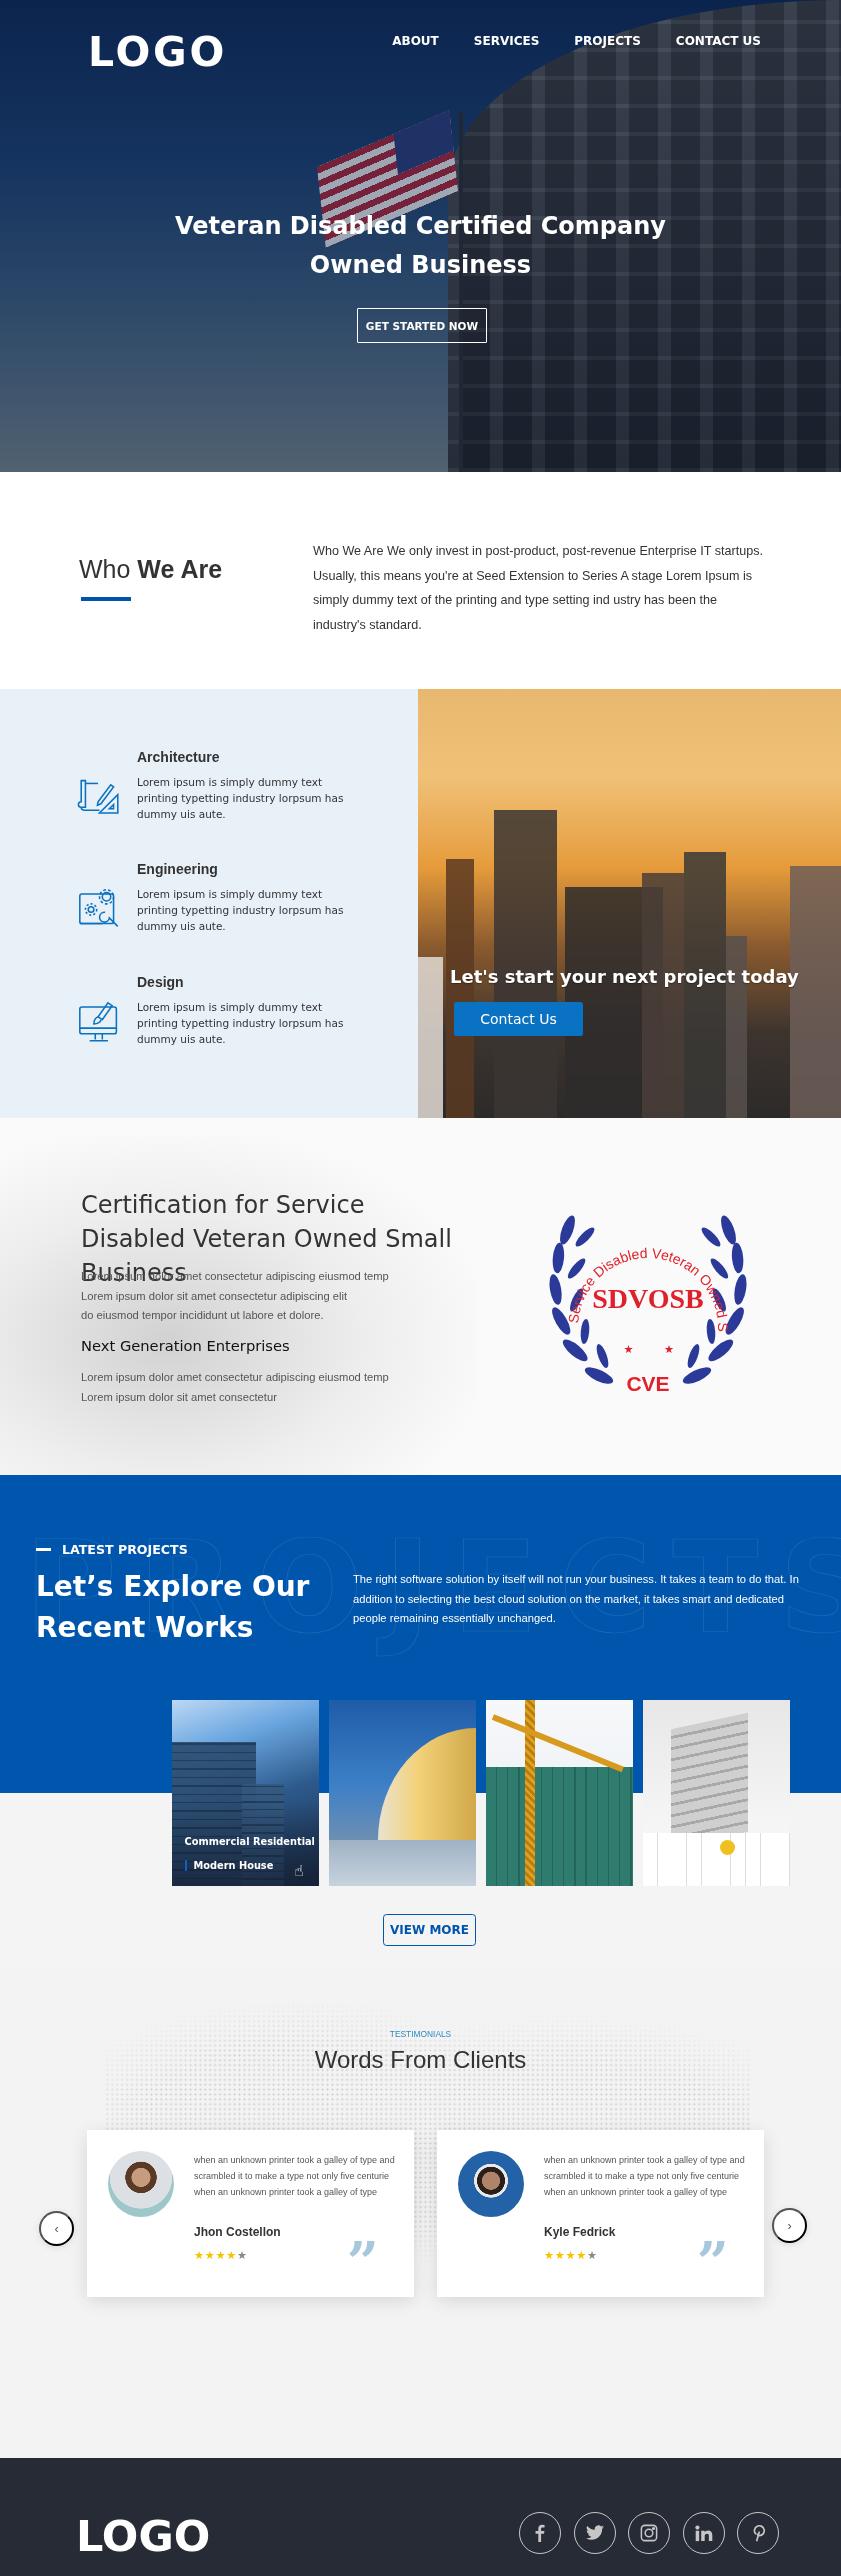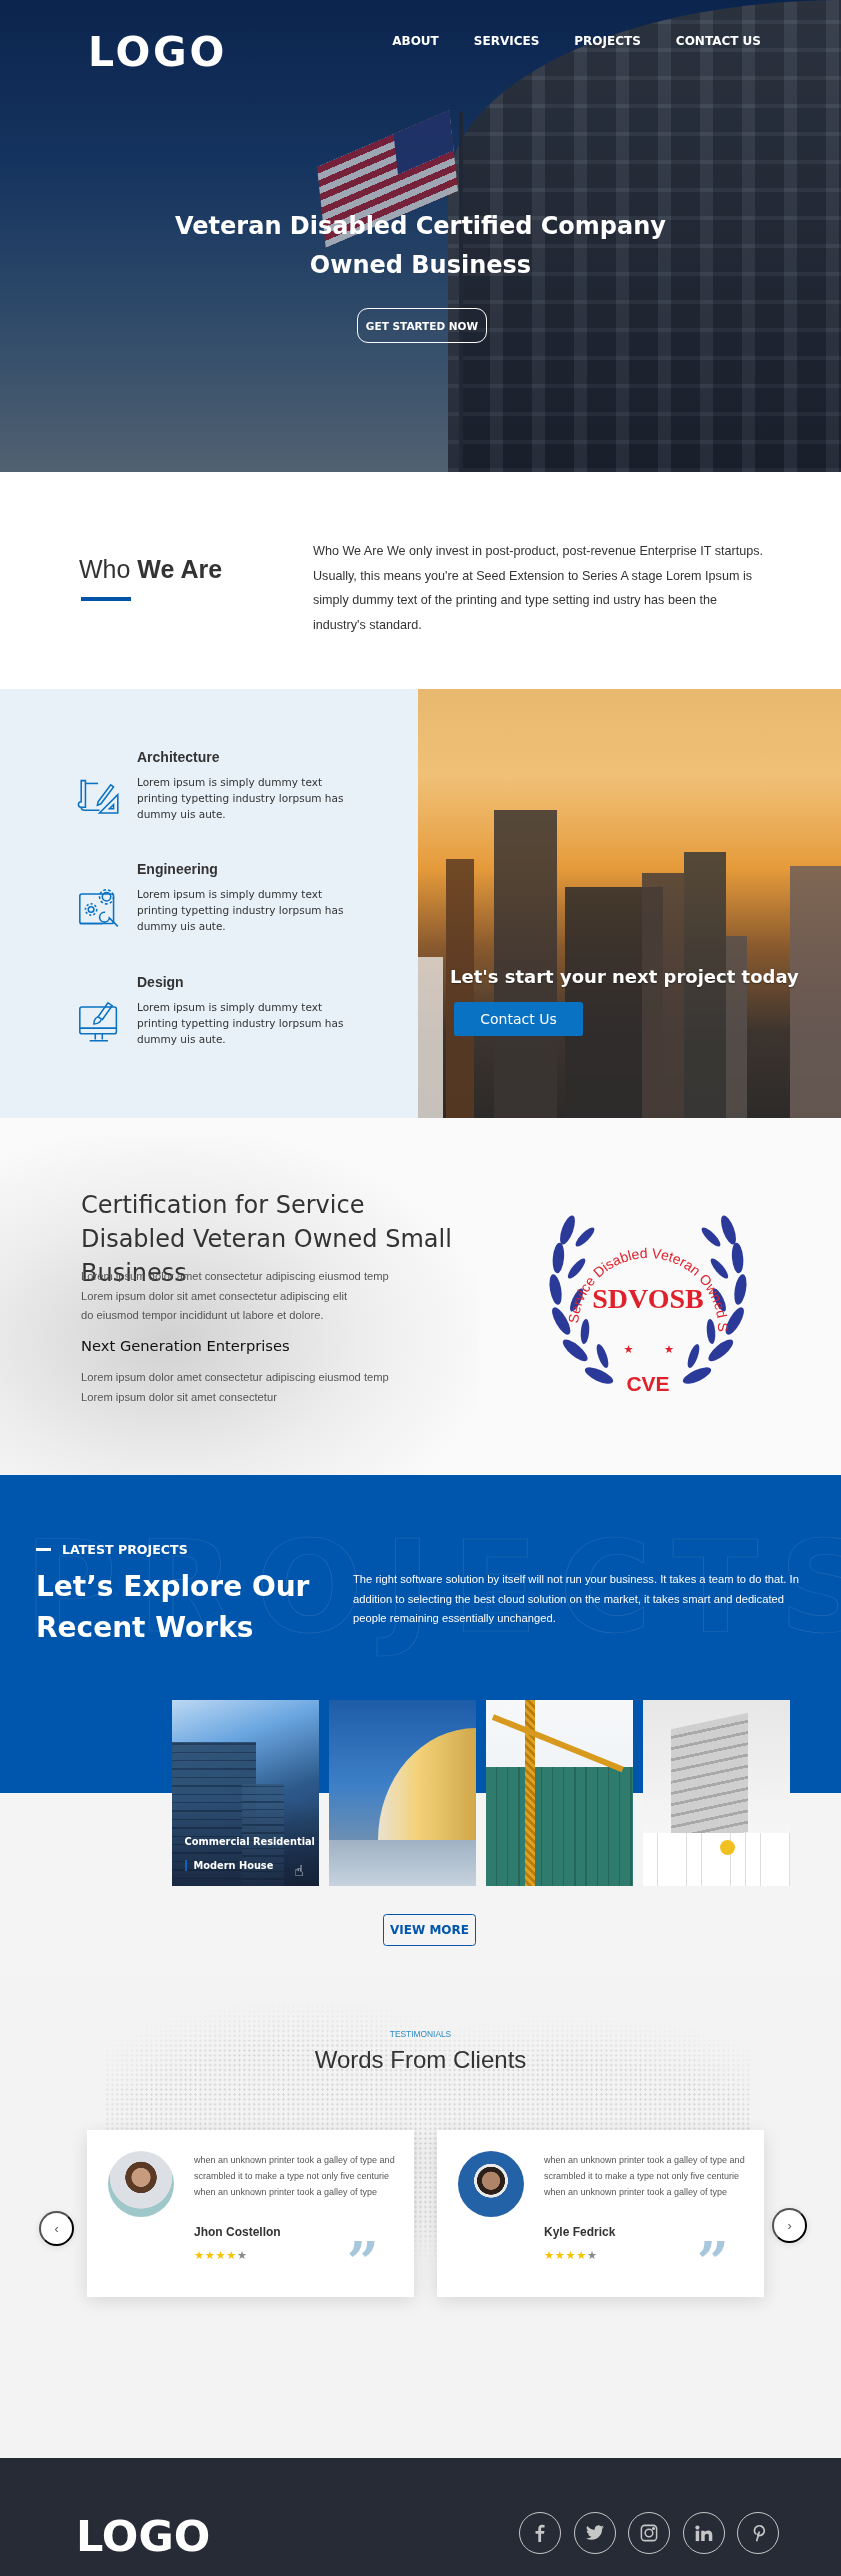--- a/index.html
+++ b/index.html
@@ -19,21 +19,21 @@
   .hero .flag{position:absolute;left:321px;top:137px;width:133px;height:84px;
     background:repeating-linear-gradient(180deg,#b22234 0 7px,#f2f2f2 7px 14px);
     transform:skewY(-18deg) rotate(-6deg);opacity:.85;}
   .hero .flag .canton{position:absolute;right:0;top:0;width:56px;height:42px;background:#2c3c7a;}
   .hero .overlay{position:absolute;inset:0;background:rgba(5,20,50,0.25);}
   .nav{position:absolute;top:0;left:0;right:0;height:98px;}
   .logo{position:absolute;left:88px;top:28px;color:#fff;font-weight:bold;font-size:41px;letter-spacing:2.8px;font-family:"DejaVu Sans",sans-serif;}
   .menu{position:absolute;right:80px;top:34px;display:flex;gap:35px;}
   .menu a{color:#fff;font-weight:bold;font-size:12px;text-decoration:none;font-family:"DejaVu Sans",sans-serif;}
   .hero-title{position:absolute;left:0;right:0;top:207px;text-align:center;color:#fff;font-weight:bold;font-size:24px;line-height:39px;font-family:"DejaVu Sans",sans-serif;}
-  .hero-btn{position:absolute;left:357px;top:308px;width:130px;height:35px;border:1.4px solid #fff;border-radius:11px;color:#fff;font-weight:bold;font-size:10.5px;display:flex;align-items:center;justify-content:center;background:transparent;font-family:"DejaVu Sans",sans-serif;}
+  .hero-btn{position:absolute;left:357px;top:308px;width:130px;height:35px;border:1.4px solid #fff;border-radius:1px;color:#fff;font-weight:bold;font-size:10.5px;display:flex;align-items:center;justify-content:center;background:transparent;font-family:"DejaVu Sans",sans-serif;}
 
   
   .who{height:217px;position:relative;background:#fff;}
   .who h2{position:absolute;left:79px;top:83px;font-size:25px;font-weight:normal;color:#333;}
   .who h2 b{font-weight:bold;}
   .who .underline{position:absolute;left:81px;top:125px;width:50px;height:3.5px;background:#0055aa;}
   .who p{position:absolute;left:313px;top:67px;width:456px;font-size:12.6px;line-height:24.5px;color:#333;}
 
   
   .svc{display:flex;height:429px;}

